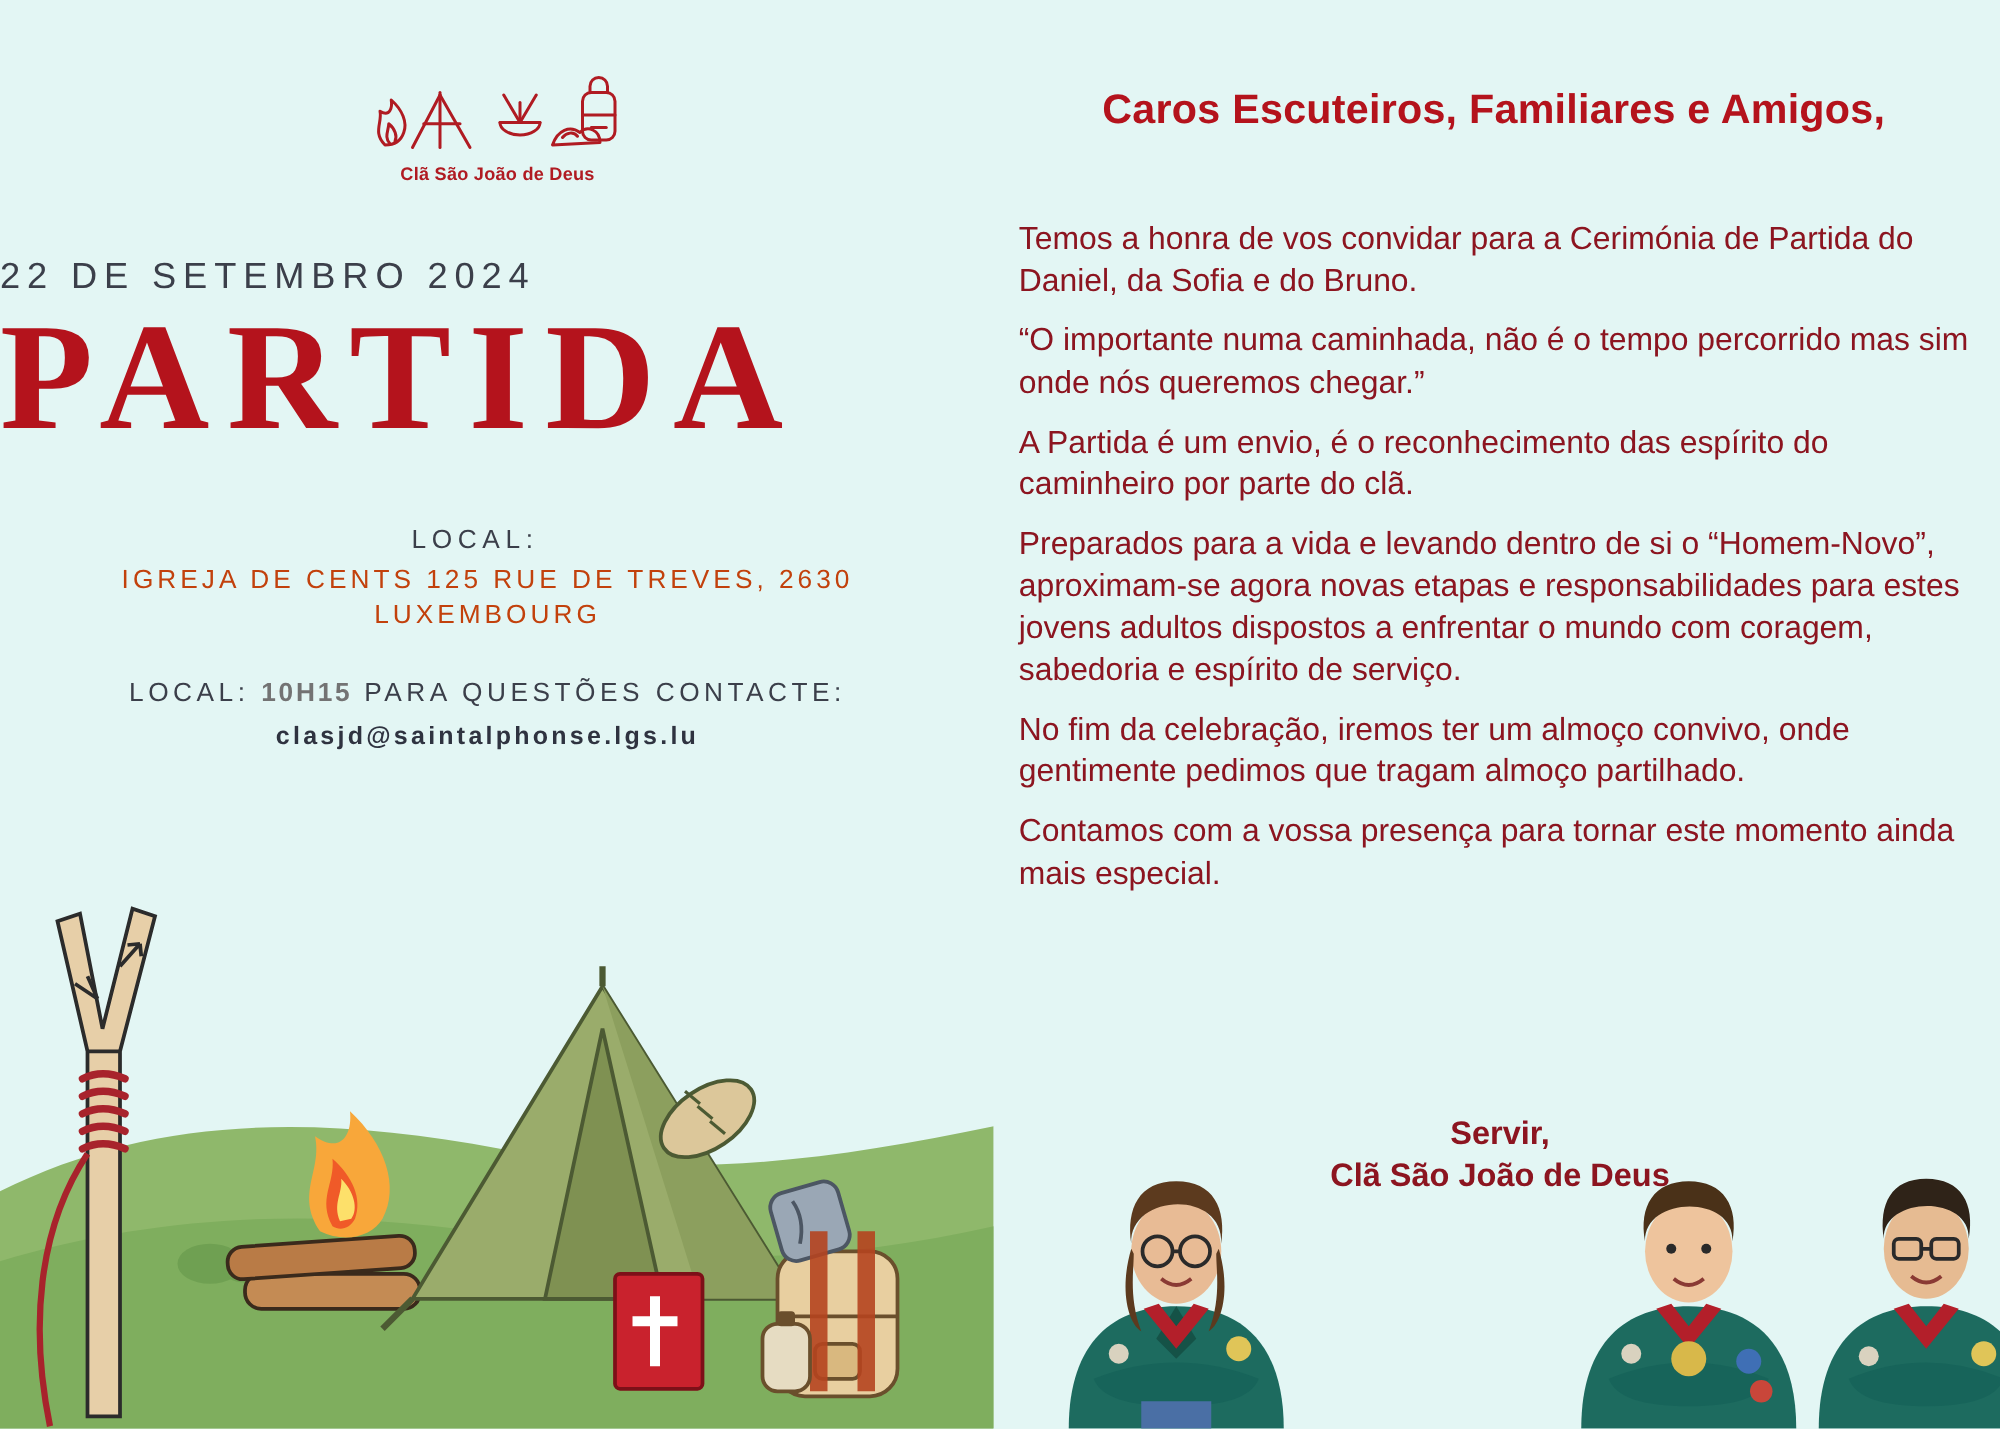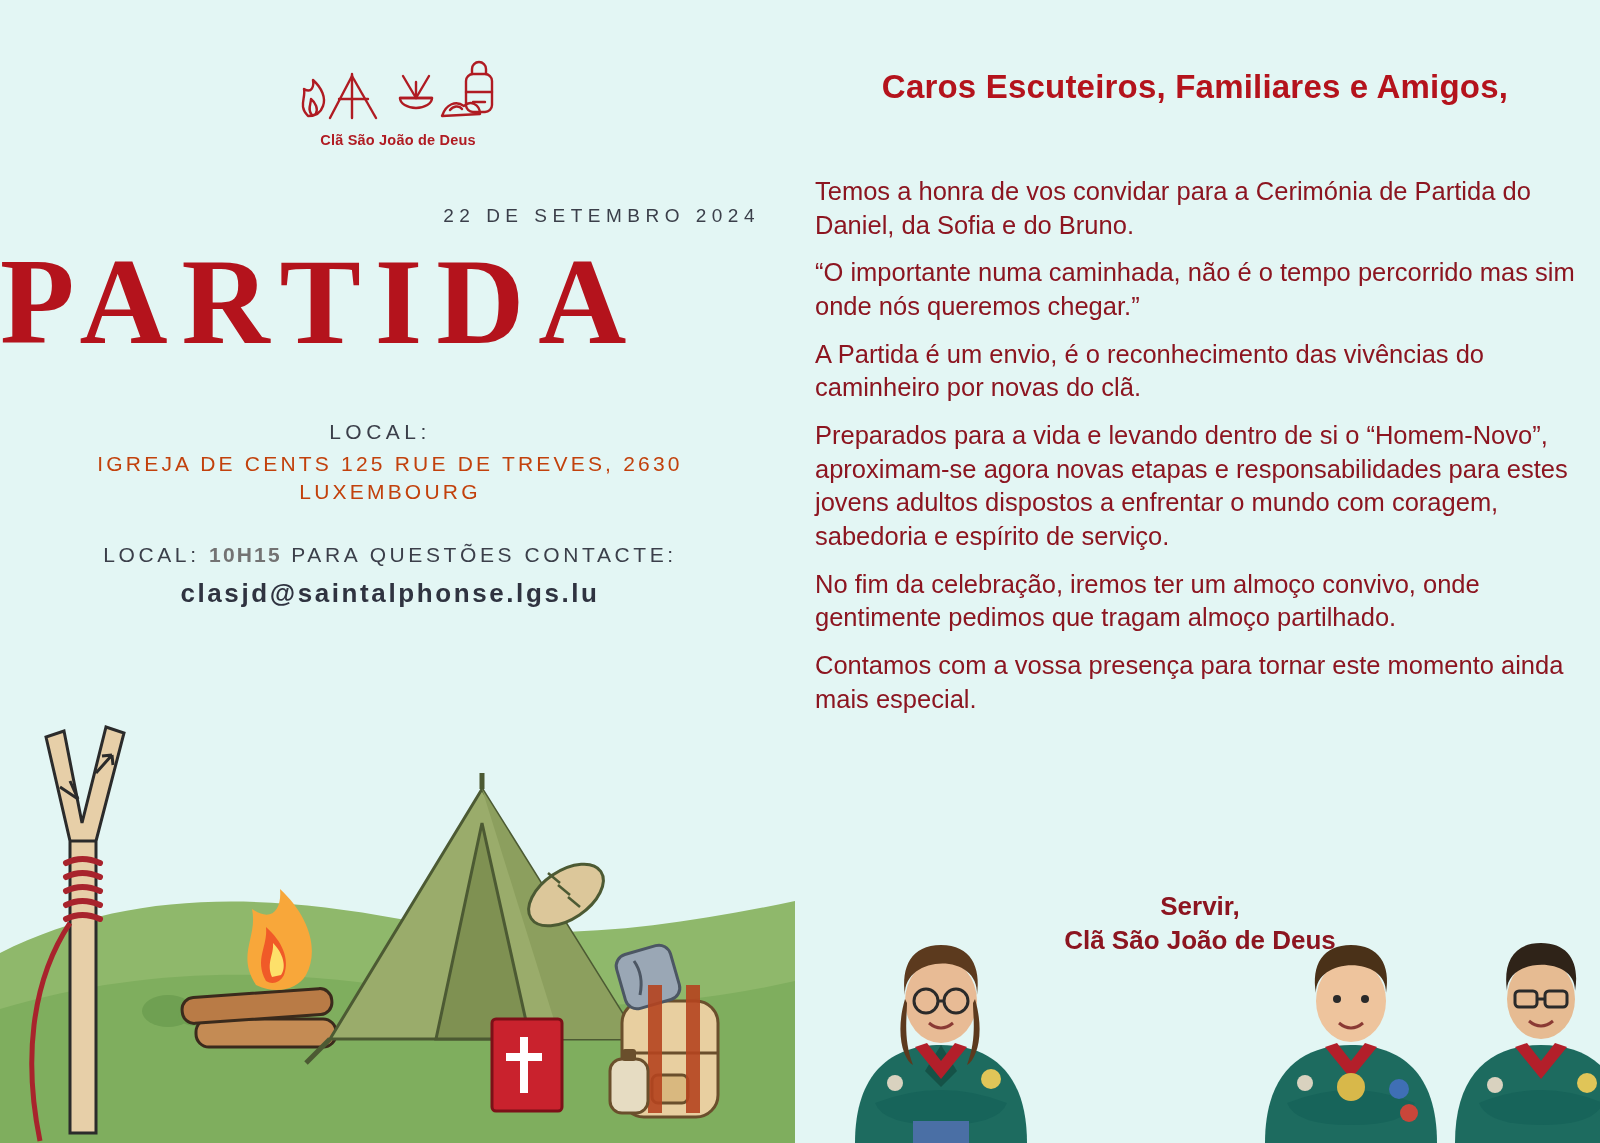--- a/index.html
+++ b/index.html
@@ -45,22 +45,22 @@
     font-weight: bold;
     color: #b01b22;
     letter-spacing: 0.2px;
     font-family: "Liberation Sans", sans-serif;
   }
 
   .date-line {
     position: absolute;
     left: 0; top: 205px;
     width: 760px;
-    text-align: right;
-    font-size: 19px;
+    text-align: left;
+    font-size: 29px;
     letter-spacing: 5.5px;
     color: #3b3f4a;
     font-family: "Liberation Sans", sans-serif;
   }
 
   .title-partida {
     position: absolute;
     left: 0; top: 238px;
     width: 760px;
     text-align: left;
@@ -101,21 +101,21 @@
     font-size: 21px;
     letter-spacing: 3.6px;
     color: #3b3f4a;
   }
   .hora-line b { font-weight: bold; color:#737373; letter-spacing: 2.2px;}
   .email-line {
     position: absolute;
     left: 40px; top: 578px;
     width: 700px;
     text-align: center;
-    font-size: 26px;
+    font-size: 20px;
     font-weight: bold;
     letter-spacing: 2.6px;
     color: #2f3340;
   }
 
   .scene {
     position: absolute;
     left: 0;
     bottom: 0;
     width: 795px;
@@ -291,21 +291,21 @@
       </g>
     </svg>
   </div>
 
   <div class="right">
     <div class="right-heading">Caros Escuteiros, Familiares e Amigos,</div>
 
     <div class="body-col">
       <p class="p-tight">Temos a honra de vos convidar para a Cerimónia de Partida do Daniel, da Sofia e do Bruno.</p>
       <p class="p-tight">“O importante numa caminhada, não é o tempo percorrido mas sim onde nós queremos chegar.”</p>
-      <p class="p-tight">A Partida é um envio, é o reconhecimento das vivências do caminheiro por novas do clã.</p>
+      <p class="p-tight">A Partida é um envio, é o reconhecimento das espírito do caminheiro por parte do clã.</p>
       <p class="p-tight">Preparados para a vida e levando dentro de si o “Homem-Novo”, aproximam-se agora novas etapas e responsabilidades para estes jovens adultos dispostos a enfrentar o mundo com coragem, sabedoria e espírito de serviço.</p>
       <p class="p-tight">No fim da celebração, iremos ter um almoço convivo, onde gentimente pedimos que tragam almoço partilhado.</p>
       <p class="p-tight">Contamos com a vossa presença para tornar este momento ainda mais especial.</p>
     </div>
 
     <div class="signature">
       <div>Servir,</div>
       <div>Clã São João de Deus</div>
     </div>
 

